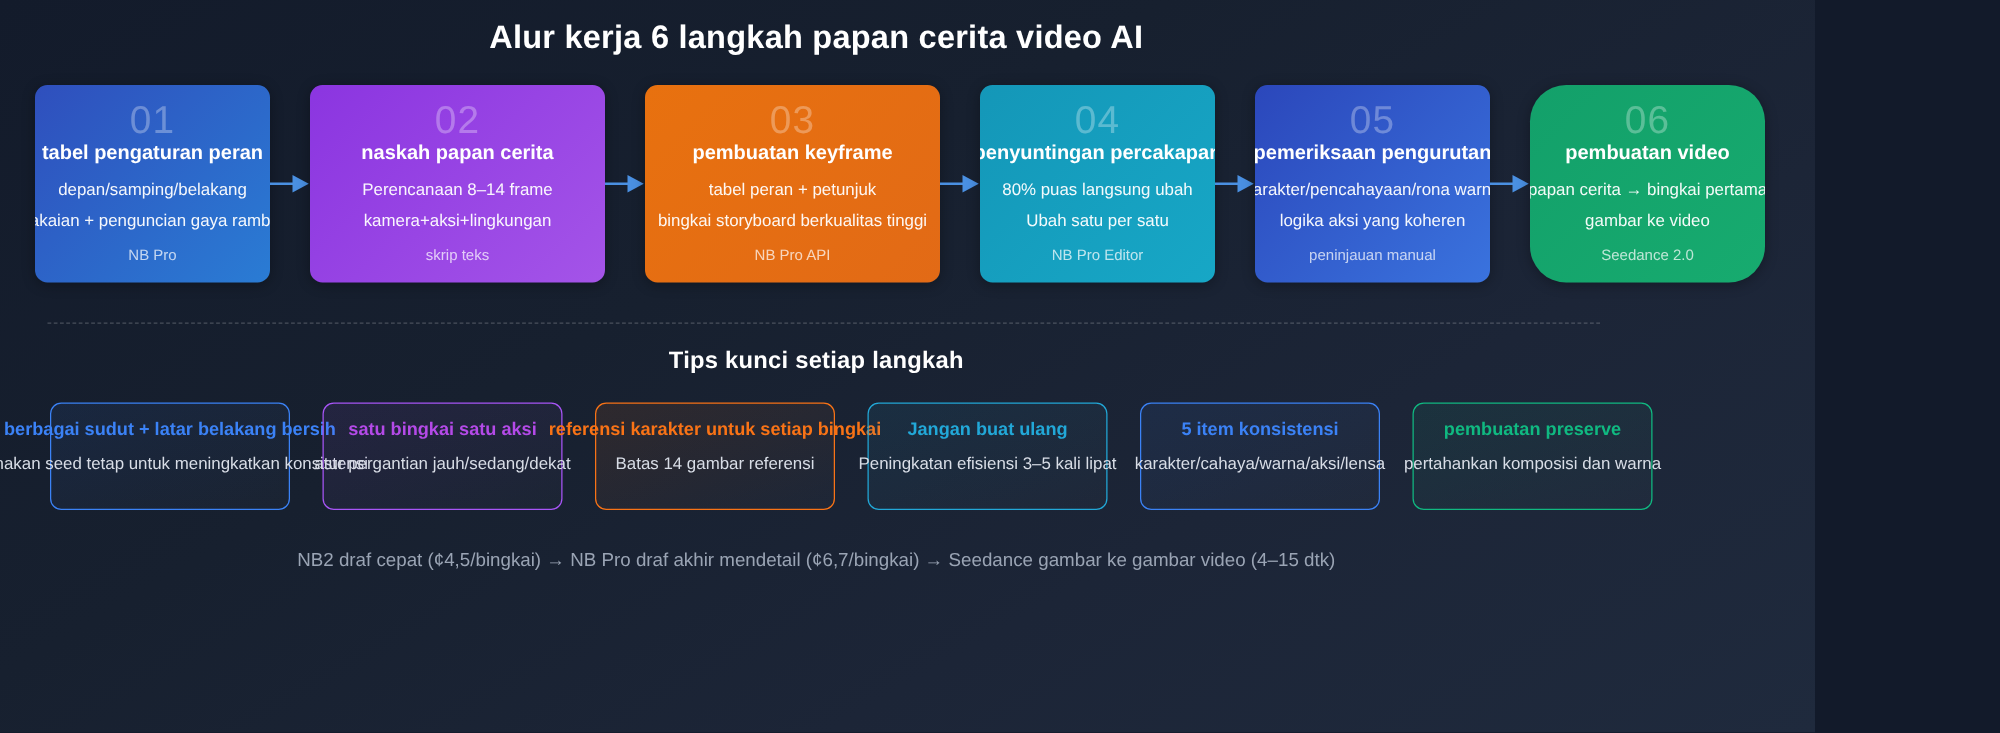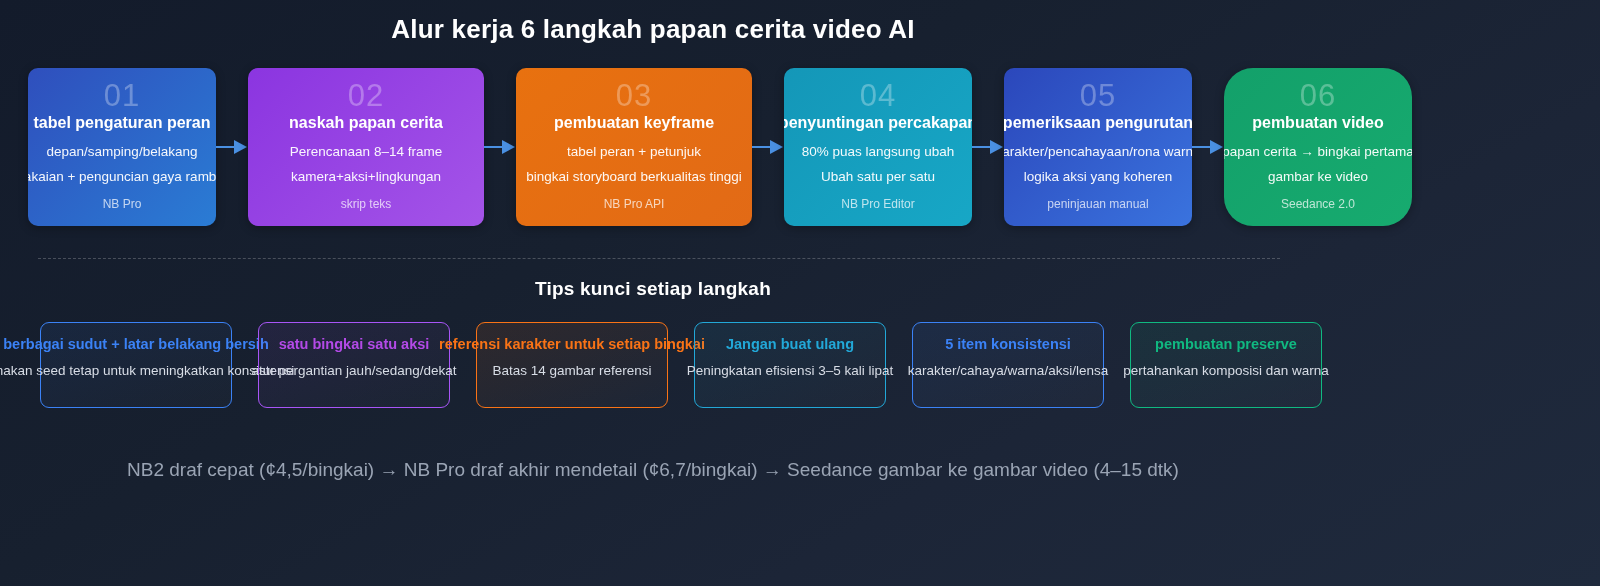--- a/index.html
+++ b/index.html
@@ -9,21 +9,21 @@
   body {
     width: 1600px;
     height: 586px;
     overflow: hidden;
     background: #121a2a;
     font-family: "Liberation Sans", sans-serif;
     -webkit-font-smoothing: antialiased;
   }
   #stage {
     position: relative;
-    width: 1600px;
+    width: 1452px;
     height: 586px;
     background: linear-gradient(150deg, #131b2b 0%, #17202f 38%, #1c2537 68%, #1f2a3d 100%);
     overflow: hidden;
   }
 
   
   .title {
     position: absolute;
     left: 0;
     width: 1306px;
@@ -174,24 +174,24 @@
     font-size: 13.5px;
     color: #d8dde6;
     white-space: nowrap;
     line-height: 1;
   }
 
   
   #footer-note {
     position: absolute;
     left: 0;
-    top: 459px;
+    top: 440px;
     width: 1306px;
     text-align: center;
-    font-size: 19px;
+    font-size: 15px;
     color: #9aa4b4;
     white-space: nowrap;
   }
 </style>
 </head>
 <body>
 
 <div id="stage">
 
   <div class="title" id="main-title">Alur kerja 6 langkah papan cerita video AI</div>

